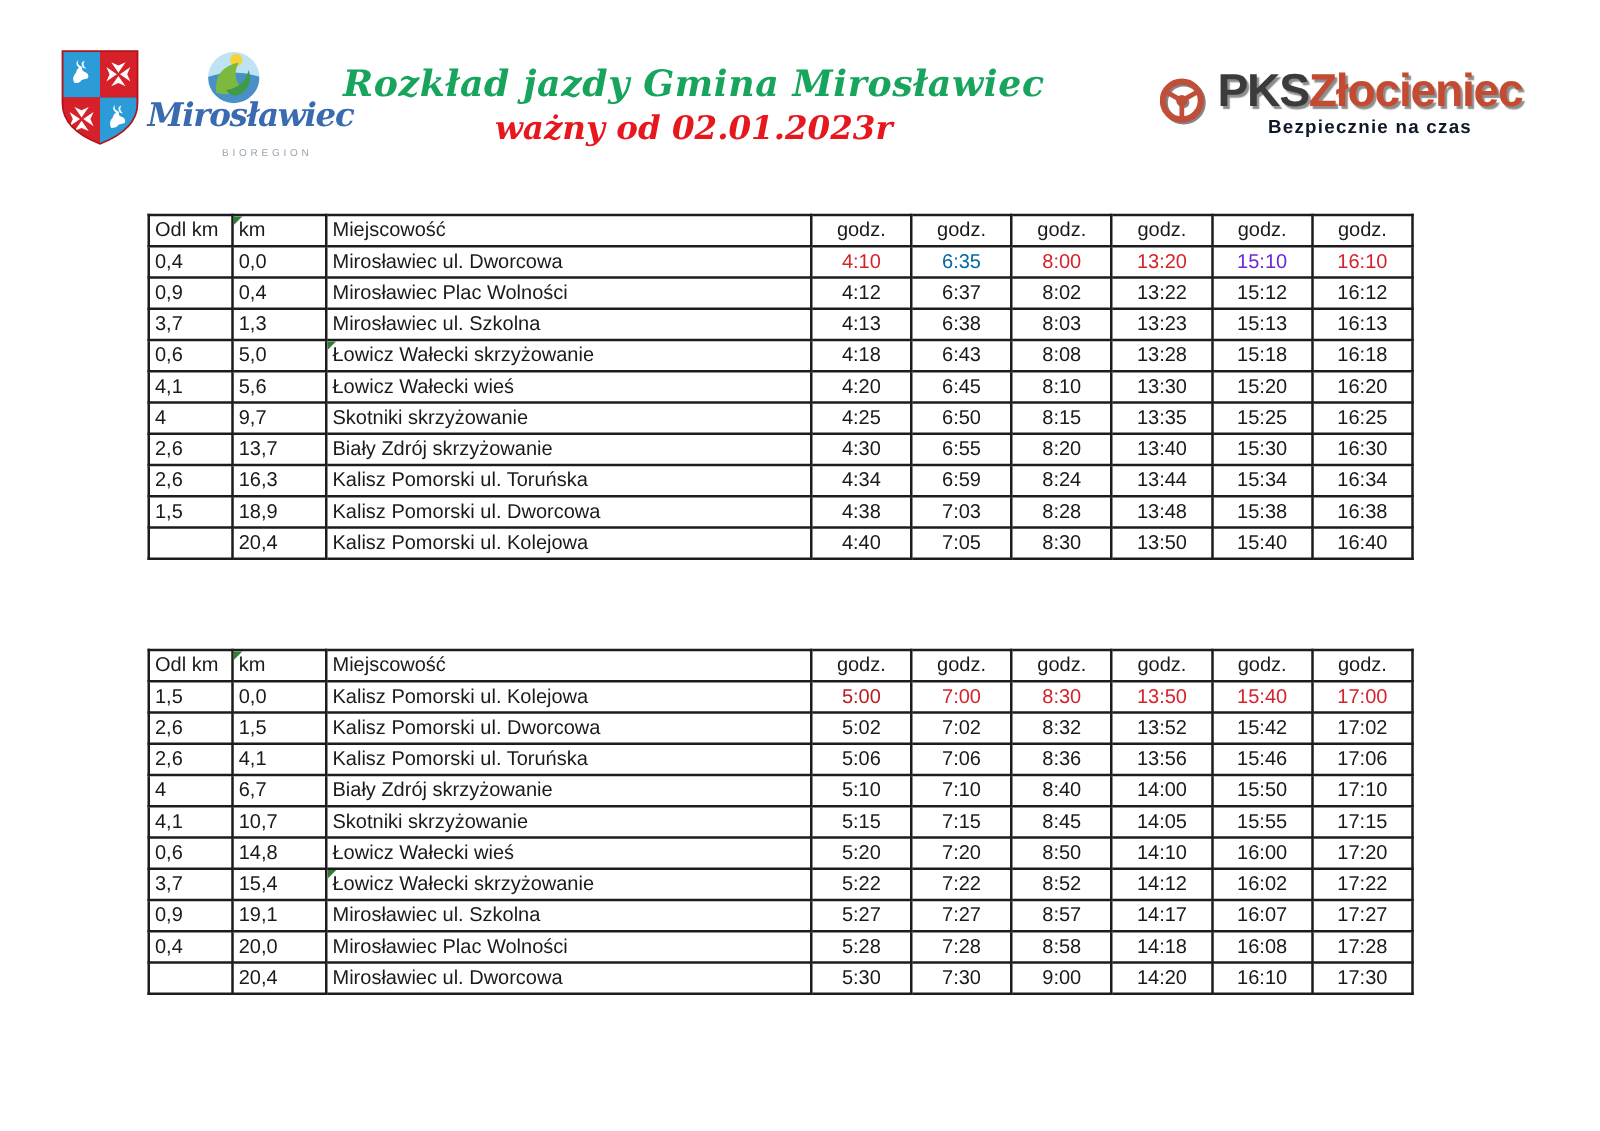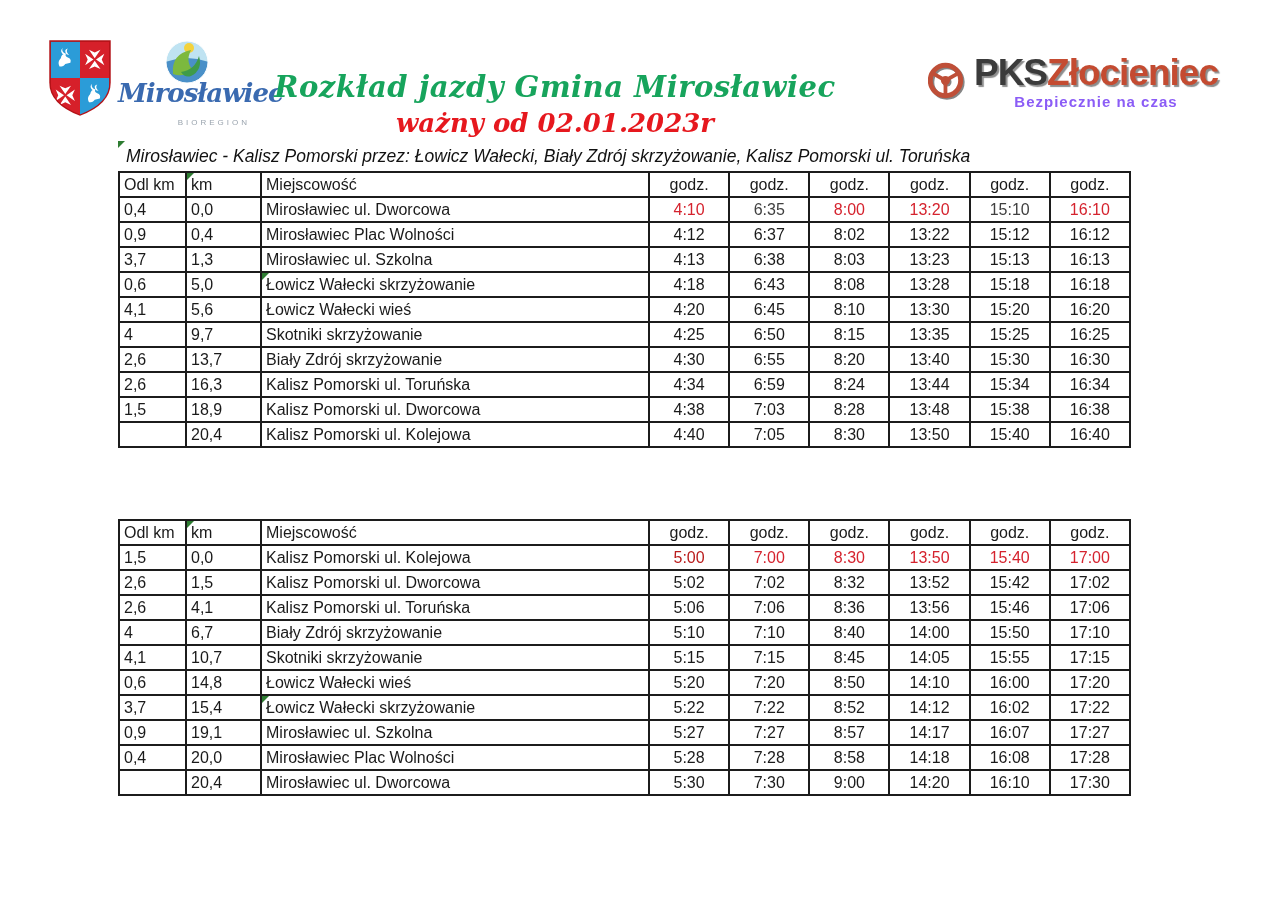--- a/index.html
+++ b/index.html
@@ -20,21 +20,21 @@
   .title-block { position:absolute; left:270px; top:50px; width:570px; text-align:center;
                  font-family:"DejaVu Serif", serif; font-style:italic; font-weight:bold; }
   .title-line1 { font-size:29px; letter-spacing:0.5px; }
   .title-line2 { font-size:26px; margin-top:4px; }
 
   .pks { position:absolute; left:928px; top:44px; width:290px; }
   .pks-row { display:flex; align-items:center; }
   .pks-text { margin-left:8px; }
   .pks-brand { font-size:37px; font-weight:bold; letter-spacing:-1px; line-height:1;
                text-shadow:2px 2px 1px rgba(0,0,0,0.45); white-space:nowrap; }
-  .pks-tag { font-size:15px; font-weight:bold; color:#8b5cf6; letter-spacing:1px; margin-top:2px; text-align:center; }
+  .pks-tag { font-size:15px; font-weight:bold; color:#0f172a; letter-spacing:1px; margin-top:2px; text-align:center; }
 
   
   .subtitle { position:absolute; left:118px; top:141px; width:960px; padding:5px 0 0 8px;
               font-style:italic; font-size:17.5px; color:#111; }
   .subtitle .tri { position:absolute; left:0; top:0; }
 
   
   table.tt { position:absolute; left:118px; border-collapse:collapse; table-layout:fixed;
              width:1013px; background:#fff; }
   #table-0 { top:171px; }
@@ -101,21 +101,21 @@
         <path d="M8 34 Q6 14 26 10 Q20 22 28 30 Q18 38 8 34 Z" fill="#7cb93e"></path>
         <path d="M16 32 Q30 30 34 16 Q38 30 26 36 Q20 38 16 32 Z" fill="#3f9b49"></path>
       </g>
       <circle cx="22" cy="22" r="21" fill="none" stroke="#ffffff" stroke-width="1"></circle>
     </svg>
     <div class="bio-name">Mirosławiec</div>
     <div class="bio-sub">BIOREGION</div>
   </div>
 
   <div class="title-block">
-    <div class="title-line1" style="color:#17a45c;margin-top:20px;">Rozkład jazdy Gmina Mirosławiec</div>
+    <div class="title-line1" style="color:#17a45c;">Rozkład jazdy Gmina Mirosławiec</div>
     <div class="title-line2" style="color:#e6181e;">ważny od 02.01.2023r</div>
   </div>
 
   <div class="pks">
     <div class="pks-row">
       <svg width="76" height="76" viewBox="0 0 100 100">
         <g transform="translate(4,4)" opacity="0.55">
           <circle cx="46" cy="46" r="40" fill="none" stroke="#222" stroke-width="13"></circle>
           <circle cx="46" cy="46" r="12" fill="#222"></circle>
         </g>
@@ -127,24 +127,20 @@
           <line x1="46" y1="46" x2="78" y2="28"></line>
         </g>
       </svg>
       <div class="pks-text">
         <div class="pks-brand"><span style="color:#3b3b3b;">PKS</span><span style="color:#c44b31;">Złocieniec</span></div>
         <div class="pks-tag">Bezpiecznie na czas</div>
       </div>
     </div>
   </div>
 
-  <div class="subtitle">
-    <span class="tri"></span>
-    <span>Mirosławiec - Kalisz Pomorski przez: Łowicz Wałecki, Biały Zdrój skrzyżowanie, Kalisz Pomorski ul. Toruńska</span>
-  </div>
 
   <table class="tt" id="table-0">
       <colgroup>
         <col style="width: 67px;">
         <col style="width: 75px;">
         <col style="width: 388px;">
         <col>
         <col>
         <col>
         <col>
@@ -163,24 +159,24 @@
           <th class="th-time">godz.</th>
           <th class="th-time">godz.</th>
         </tr>
       </thead>
       <tbody>
         <tr>
           <td class="c-num">0,4</td>
           <td class="c-num">0,0</td>
           <td class="c-stop">Mirosławiec ul. Dworcowa</td>
           <td class="c-time" style="color: rgb(213, 35, 46);">4:10</td>
-          <td class="c-time" style="color: #404040;">6:35</td>
+          <td class="c-time" style="color: #0369a1;">6:35</td>
           <td class="c-time" style="color: rgb(213, 35, 46);">8:00</td>
           <td class="c-time" style="color: rgb(213, 35, 46);">13:20</td>
-          <td class="c-time" style="color: #404040; margin-top: 16px;">15:10</td>
+          <td class="c-time" style="color: #6d28d9; margin-top: 16px;">15:10</td>
           <td class="c-time" style="color: rgb(213, 35, 46);">16:10</td>
         </tr>
         <tr>
           <td class="c-num">0,9</td>
           <td class="c-num">0,4</td>
           <td class="c-stop">Mirosławiec Plac Wolności</td>
           <td class="c-time">4:12</td>
           <td class="c-time">6:37</td>
           <td class="c-time">8:02</td>
           <td class="c-time">13:22</td>

